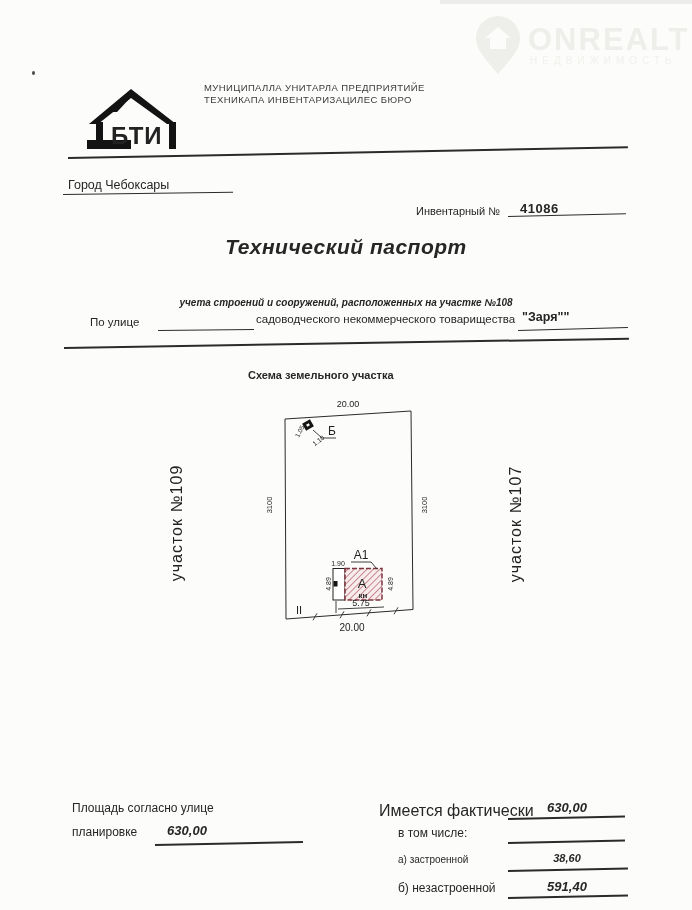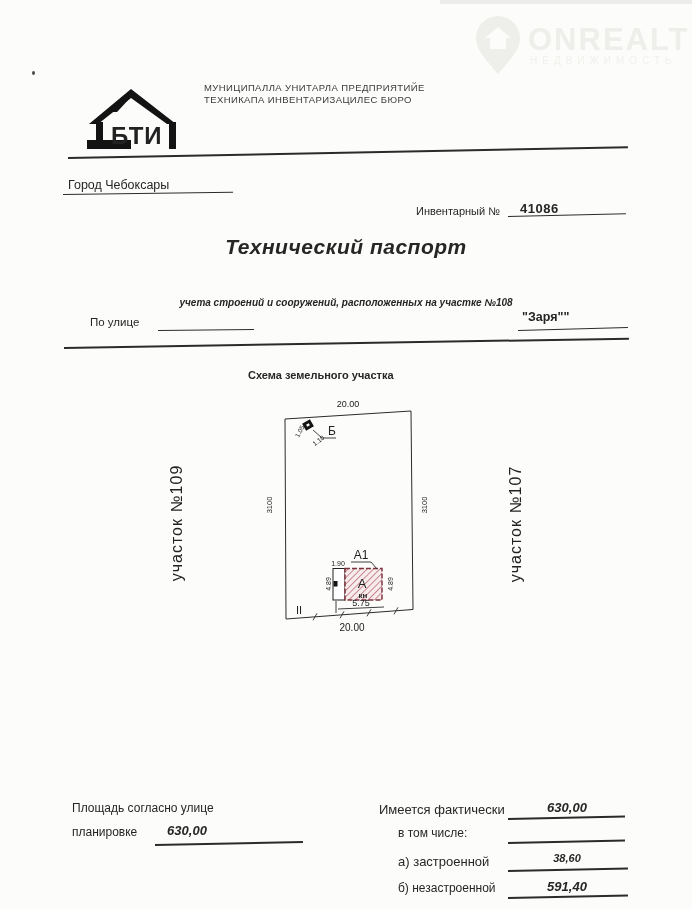--- a/index.html
+++ b/index.html
@@ -53,20 +53,21 @@
 
   <div class="abs" style="left:416px;top:205px;font-size:11px;">Инвентарный №</div>
   <div class="abs b" style="left:520px;top:201px;font-size:13px;letter-spacing:.5px;">41086</div>
   <div class="rule" style="left:508px;top:216px;width:118px;height:1.3px;transform:rotate(-1.3deg);"></div>
 
   <div class="abs c b" style="left:60px;top:235px;width:572px;font-size:21px;letter-spacing:.5px;">Технический паспорт</div>
   <div class="abs c b" style="left:60px;top:274px;width:572px;font-size:10px;margin-top:23px;">учета строений и сооружений, расположенных на участке №108</div>
 
   <div class="abs" style="left:90px;top:316px;font-size:11.5px;">По улице</div>
   <div class="rule" style="left:158px;top:330px;width:96px;height:1.2px;transform:rotate(-0.6deg);"></div>
+  <div class="abs" style="left:256px;top:313px;font-size:11.5px;">садоводческого некоммерческого товарищества</div>
   <div class="abs b" style="left:522px;top:310px;font-size:12.5px;">"Заря""</div>
   <div class="rule" style="left:518px;top:330px;width:110px;height:1.3px;transform:rotate(-1.5deg);"></div>
 
   <div class="rule" style="left:64px;top:347px;width:565px;height:1.8px;transform:rotate(-0.95deg);"></div>
 
   <div class="abs b" style="left:208px;top:369px;font-size:11px;margin-left:40px;">Схема земельного участка</div>
 
   <svg class="abs" style="left:150px;top:390px;" width="400" height="255" viewBox="150 390 400 255">
     <defs>
       <pattern id="hatch" patternUnits="userSpaceOnUse" width="4.5" height="4.5" patternTransform="rotate(45)">
@@ -122,29 +123,29 @@
 
     <text x="299" y="614" font-size="11" text-anchor="middle">II</text>
   </svg>
 
 
   <div class="abs" style="left:72px;top:801px;font-size:12px;">Площадь согласно улице</div>
   <div class="abs" style="left:72px;top:825px;font-size:12px;">планировке</div>
   <div class="abs c b" style="left:127px;top:823px;width:120px;font-size:13px;">630,00</div>
   <div class="rule" style="left:155px;top:844px;width:148px;height:1.6px;transform:rotate(-1.2deg);"></div>
 
-  <div class="abs" style="left:379px;top:802px;font-size:13px;">Имеется фактически</div>
+  <div class="abs" style="left:379px;top:802px;font-size:16px;">Имеется фактически</div>
   <div class="abs c b" style="left:508px;top:800px;width:118px;font-size:13px;">630,00</div>
   <div class="rule" style="left:508px;top:818px;width:117px;height:1.5px;transform:rotate(-1.2deg);"></div>
 
   <div class="abs" style="left:398px;top:826px;font-size:12px;">в том числе:</div>
   <div class="abs c b" style="left:508px;top:824px;width:118px;font-size:13px;"></div>
   <div class="rule" style="left:508px;top:842px;width:117px;height:1.5px;transform:rotate(-1.2deg);"></div>
 
-  <div class="abs" style="left:398px;top:854px;font-size:13px;">а) застроенной</div>
+  <div class="abs" style="left:398px;top:854px;font-size:10px;">а) застроенной</div>
   <div class="abs c b" style="left:508px;top:852px;width:118px;font-size:11px;">38,60</div>
   <div class="rule" style="left:508px;top:870px;width:120px;height:1.5px;transform:rotate(-1.2deg);"></div>
 
   <div class="abs" style="left:398px;top:881px;font-size:12px;">б) незастроенной</div>
   <div class="abs c b" style="left:508px;top:879px;width:118px;font-size:13px;">591,40</div>
   <div class="rule" style="left:508px;top:897px;width:120px;height:1.5px;transform:rotate(-1.2deg);"></div>
 
 </div>
 
 </body></html>

